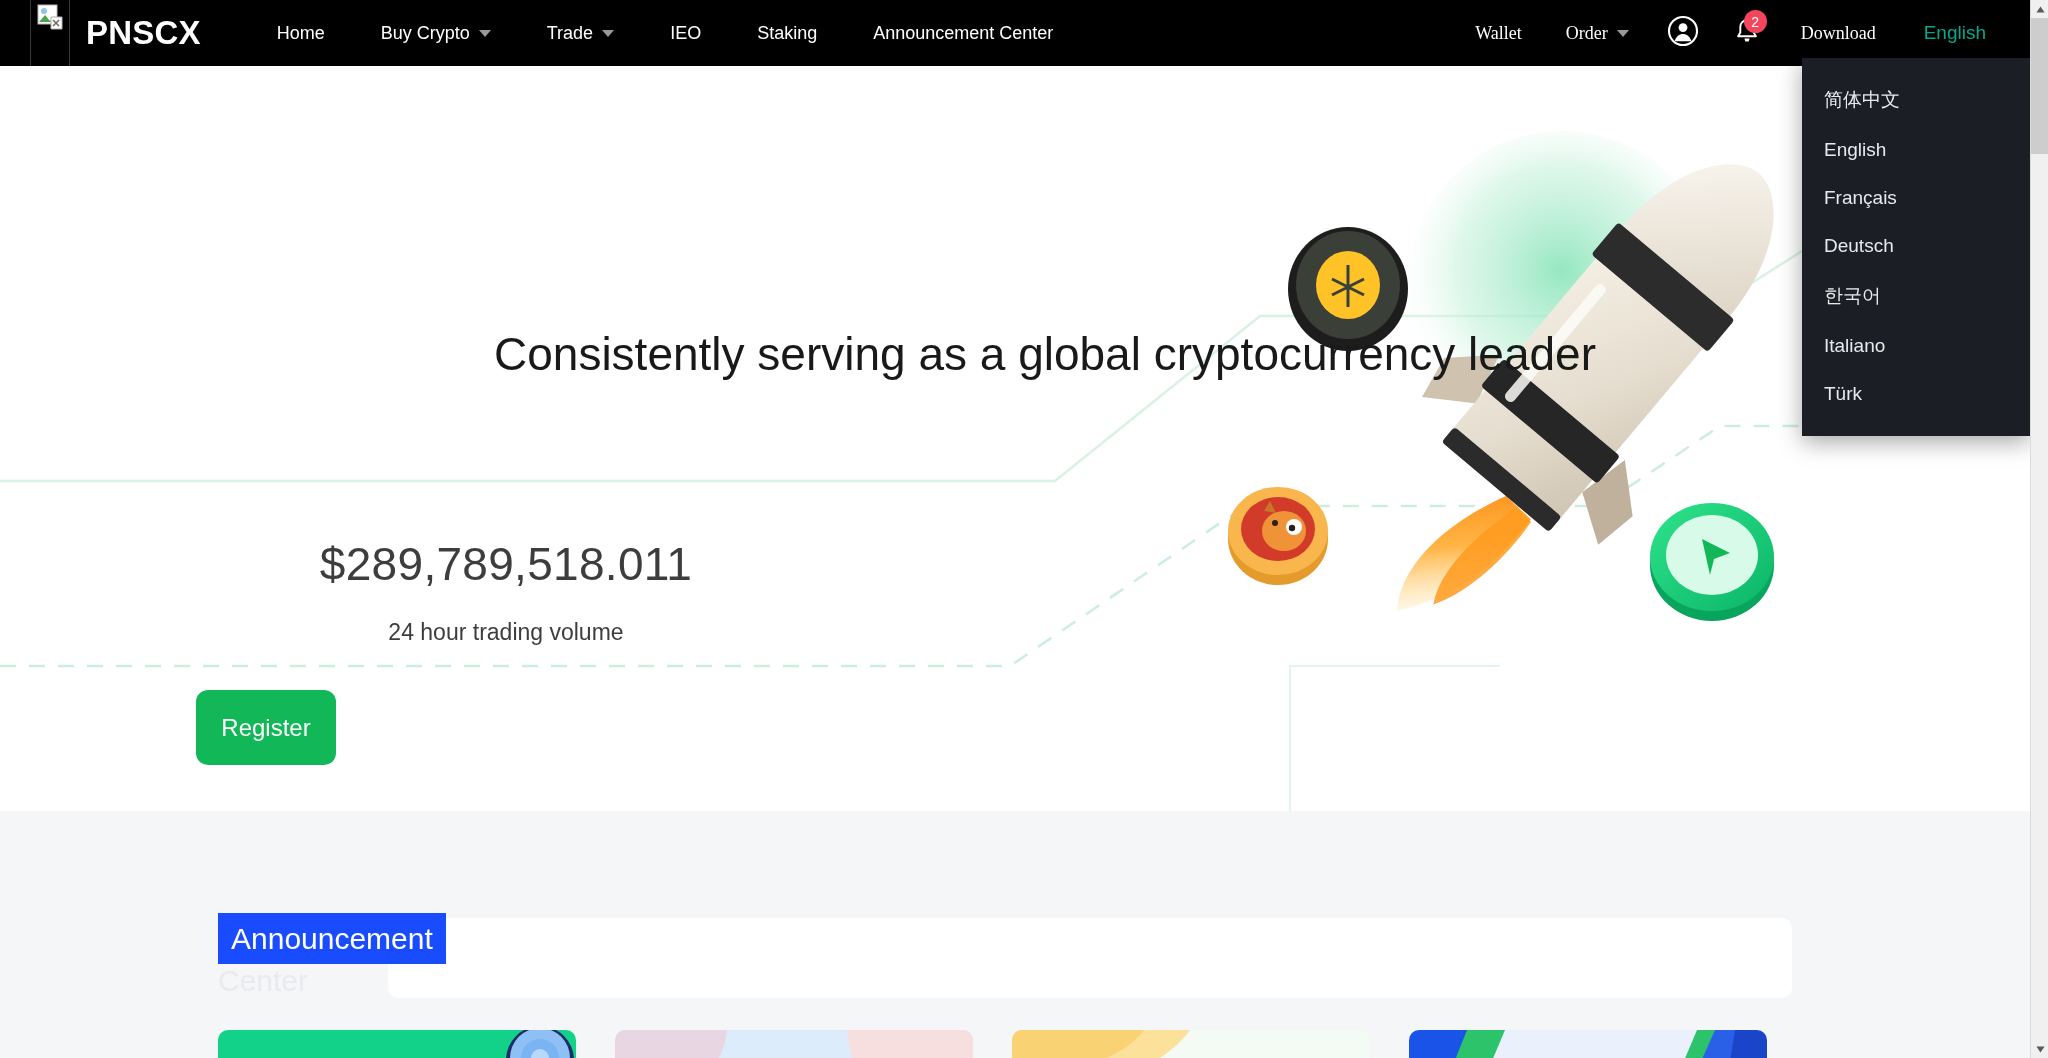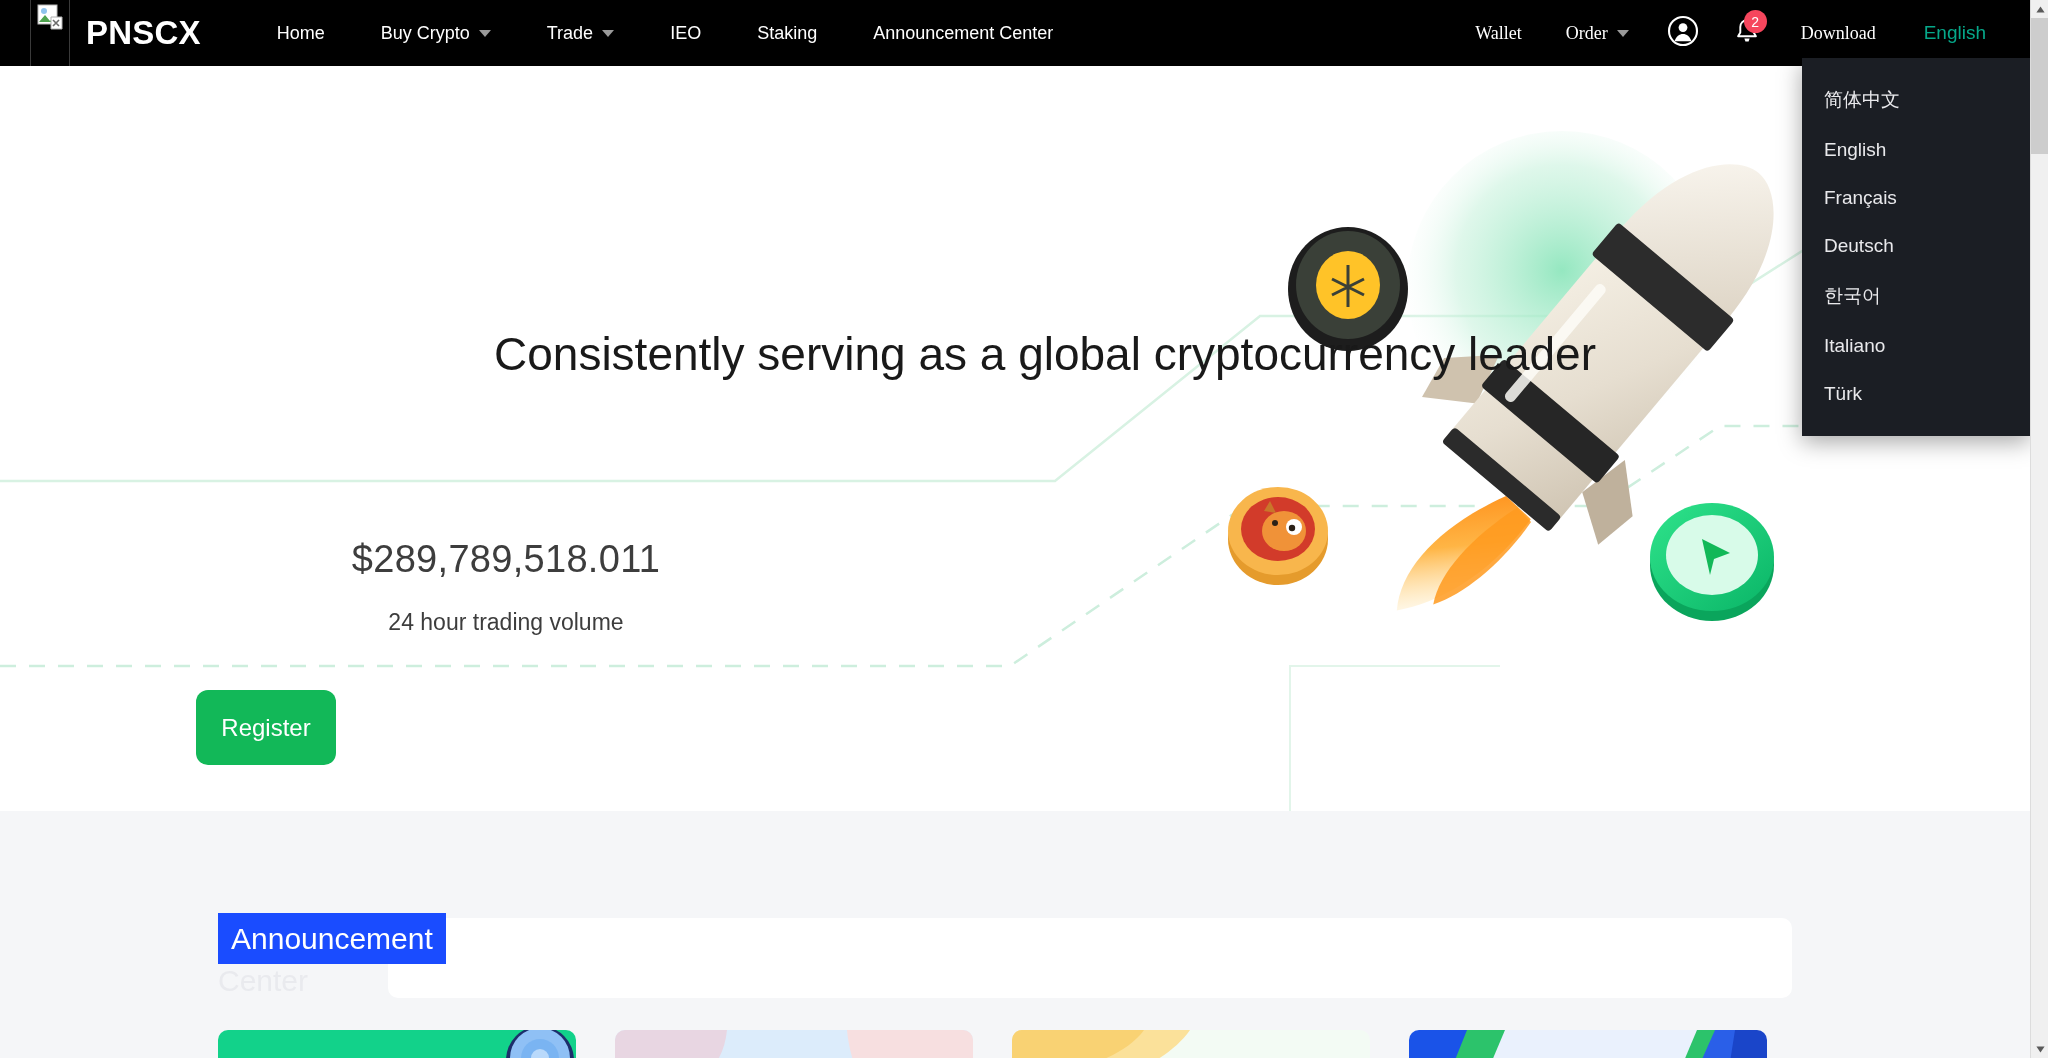--- a/index.html
+++ b/index.html
@@ -179,21 +179,21 @@
 
   .hero-stats {
     position: absolute;
     left: 196px;
     top: 470px;
     width: 620px;
     text-align: center;
     z-index: 6;
   }
   .hero-volume {
-    font-size: 38px;
+    font-size: 46px;
     color: #3d3d3d;
     line-height: 1.25;
     letter-spacing: .3px;
   }
   .hero-volume-label {
     font-size: 23px;
     color: #3d3d3d;
     margin-top: 25px;
   }
 

